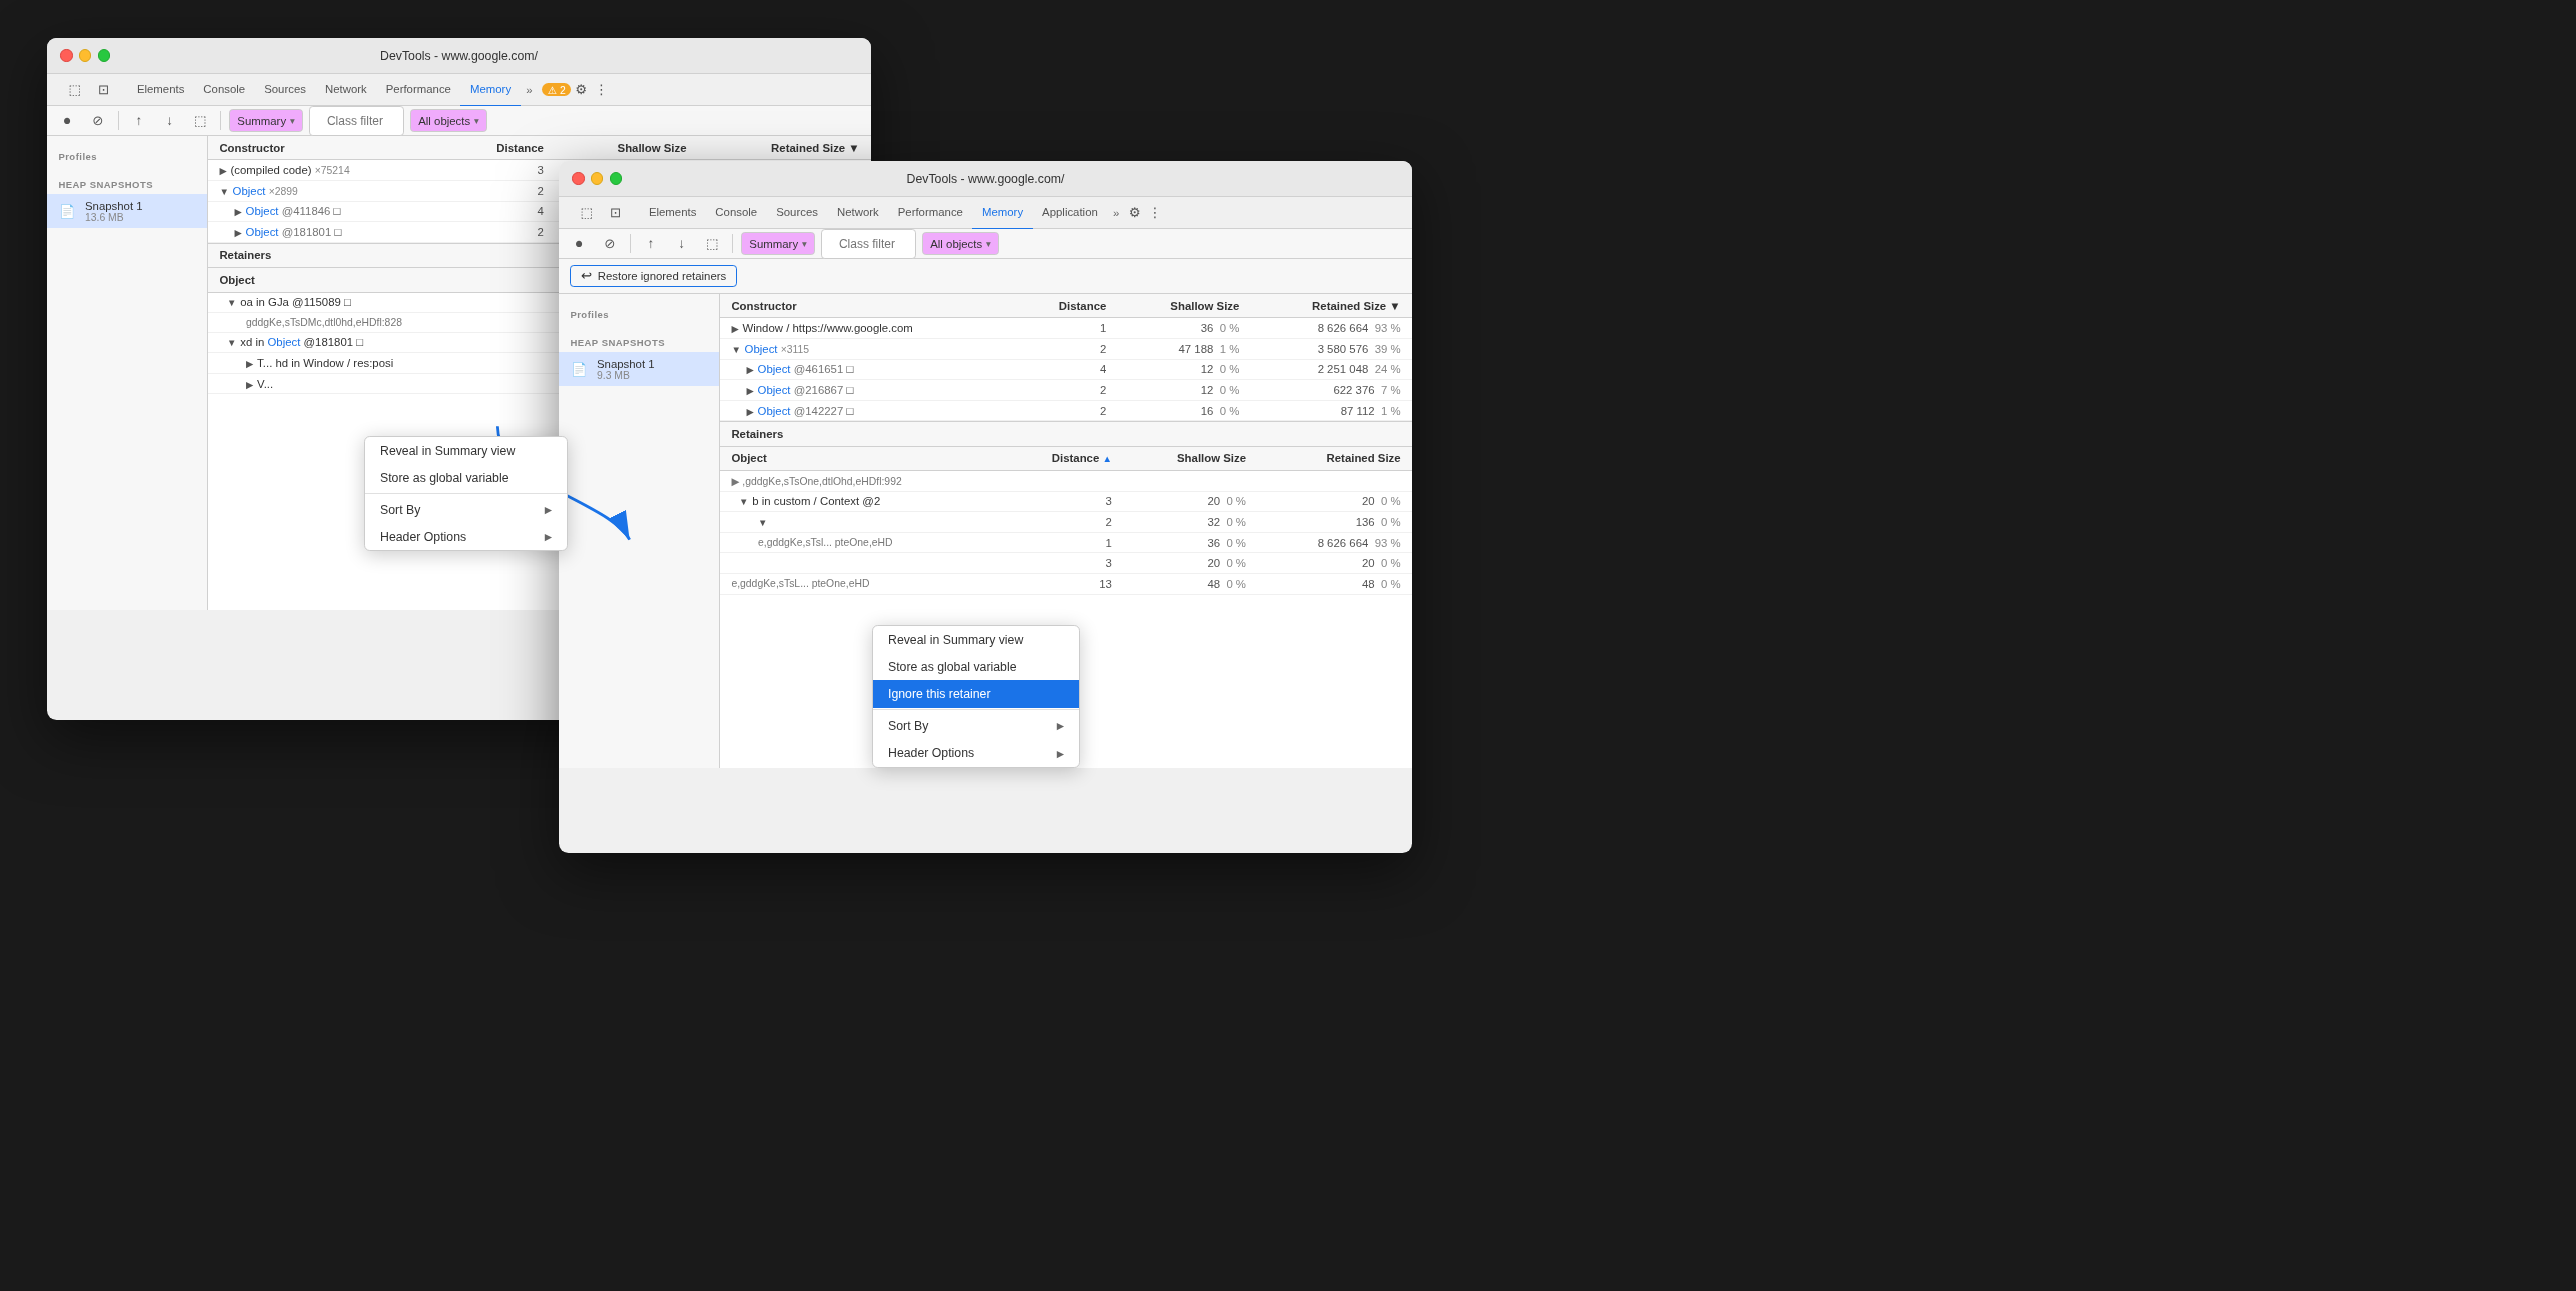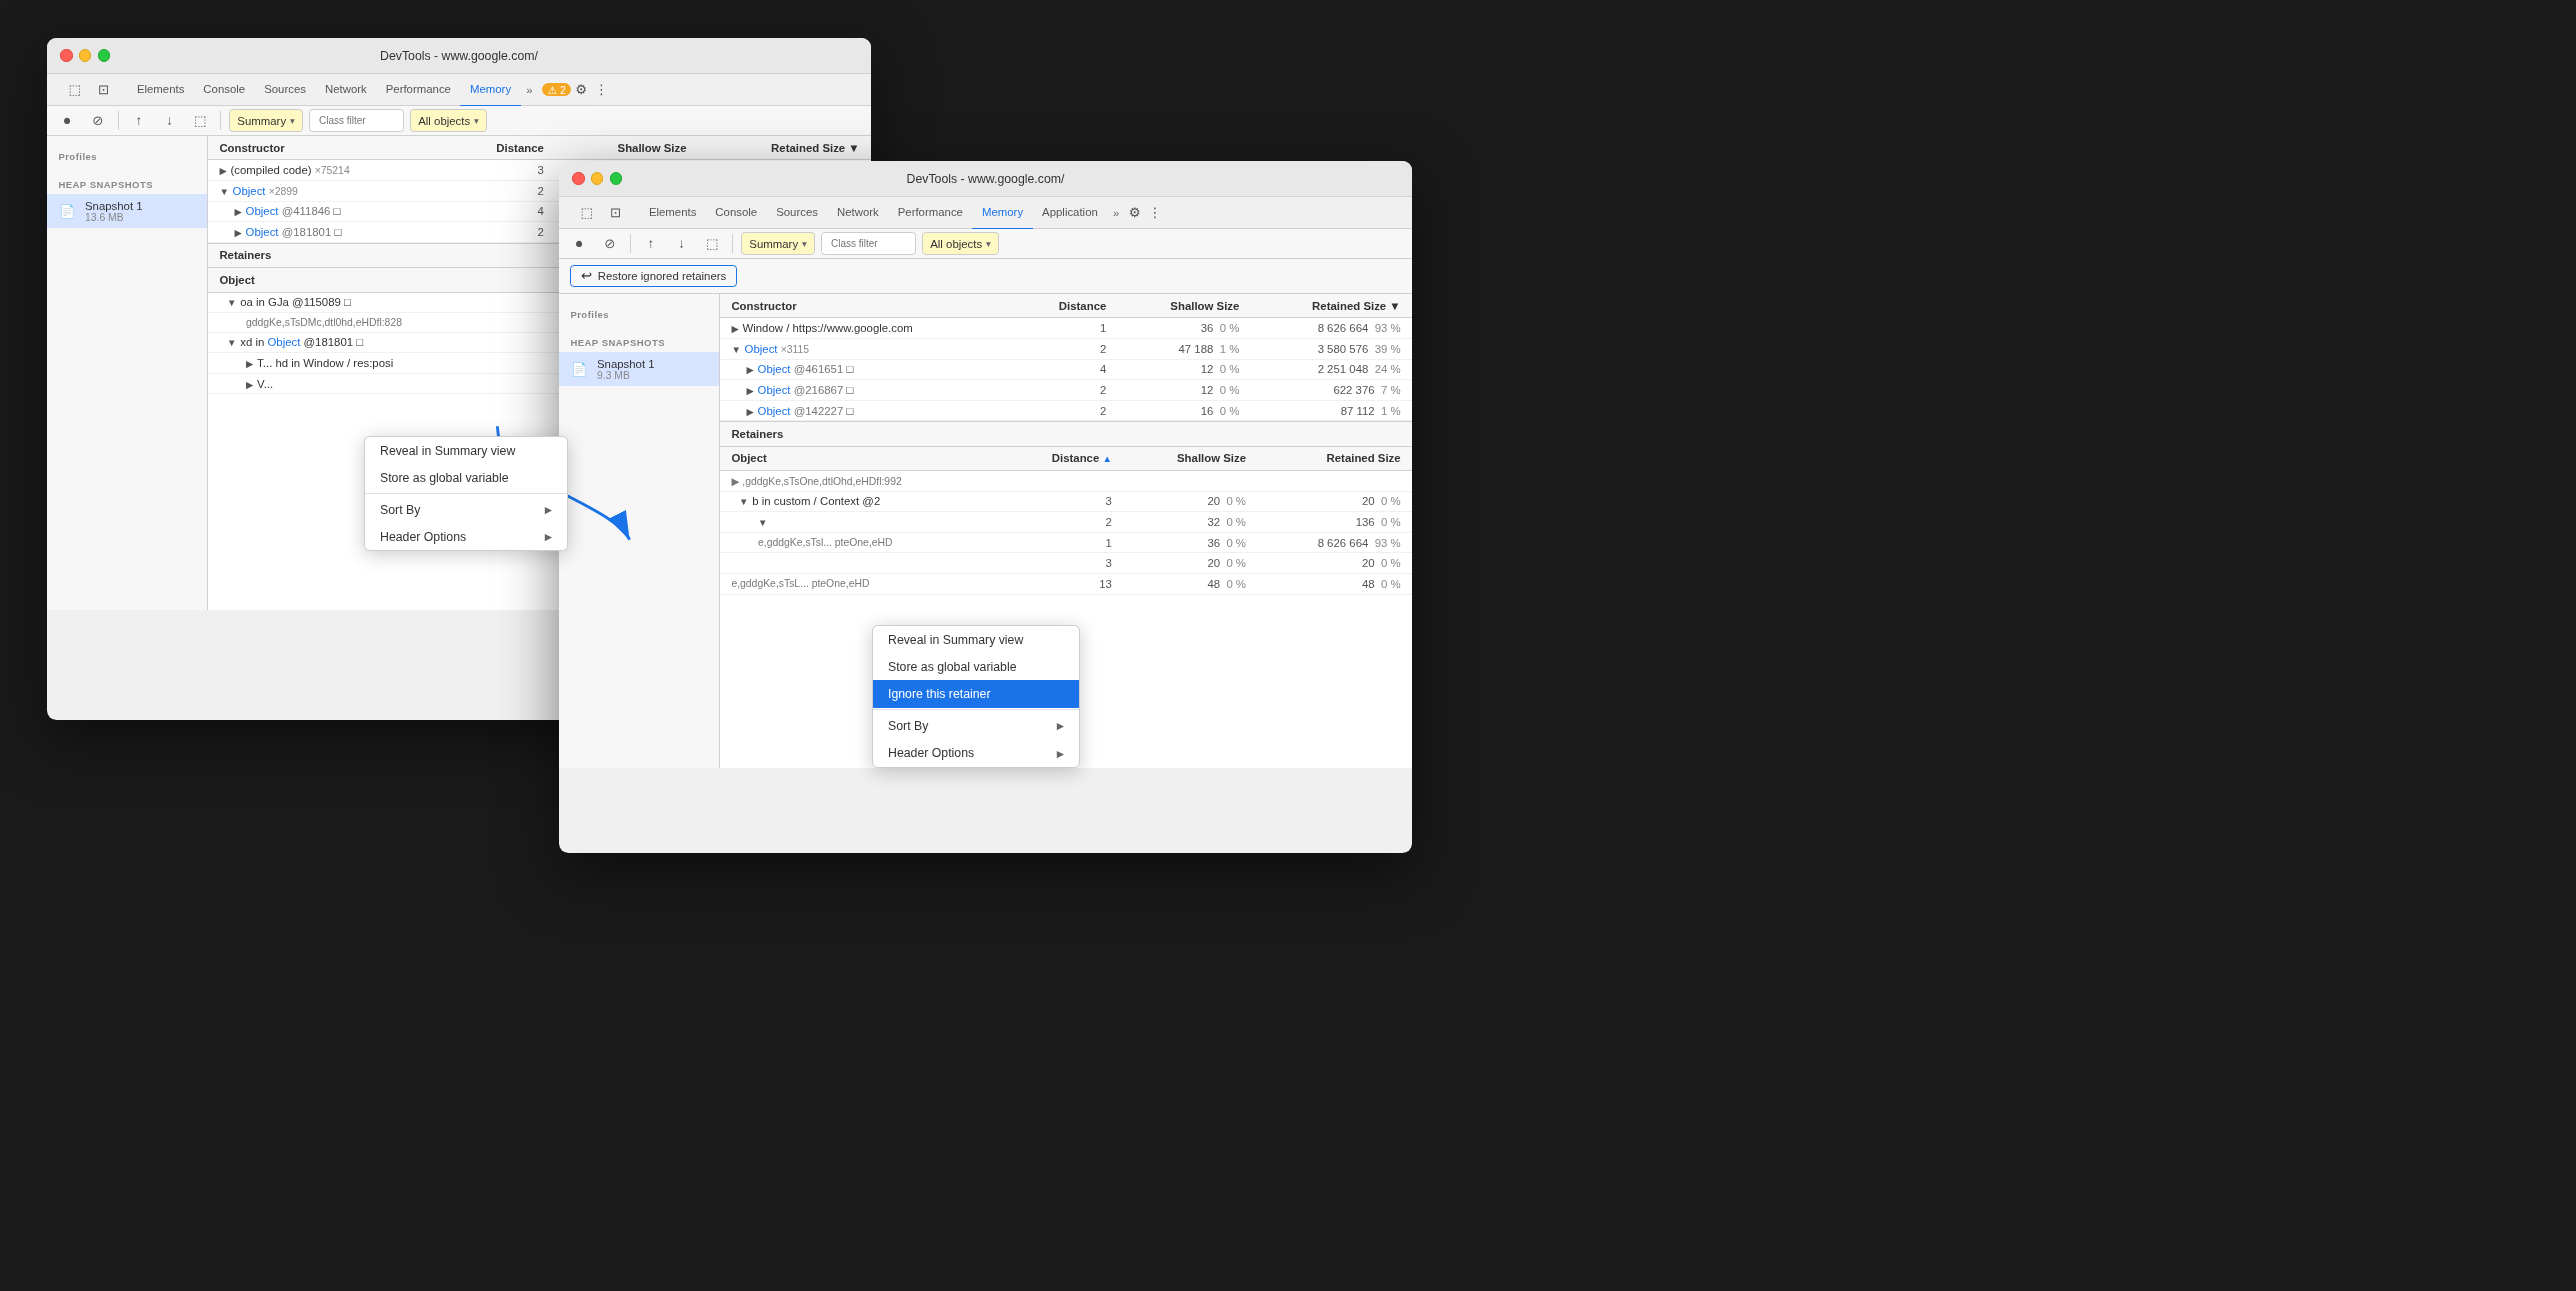--- a/index.html
+++ b/index.html
@@ -121,40 +121,40 @@
       height: 19px;
       background: #d0d0d0;
       margin: 0 1.9px;
     }
 
     .dropdown-btn {
       display: flex;
       align-items: center;
       gap: 3.8px;
       padding: 1.9px 7.6px;
-      background: #fef9c3;
+      background: #f0abfc;
       border: 0.9px solid #ccc;
       border-radius: 3.8px;
       font-size: 11.4px;
       cursor: pointer;
       height: 23px;
       color: #333;
     }
 
     .dropdown-arrow {
       font-size: 9.5px;
       color: #666;
     }
 
     .filter-input {
-      height: 23px;
+      height: 30px;
       border: 0.9px solid #ccc;
       border-radius: 3.8px;
-      padding: 0 9px;
-      font-size: 10px;
+      padding: 0 17px;
+      font-size: 12px;
       background: #fff;
       color: #999;
       width: 95px;
     }
 
     
     .devtools-body {
       display: flex;
       background: #fff;
     }

